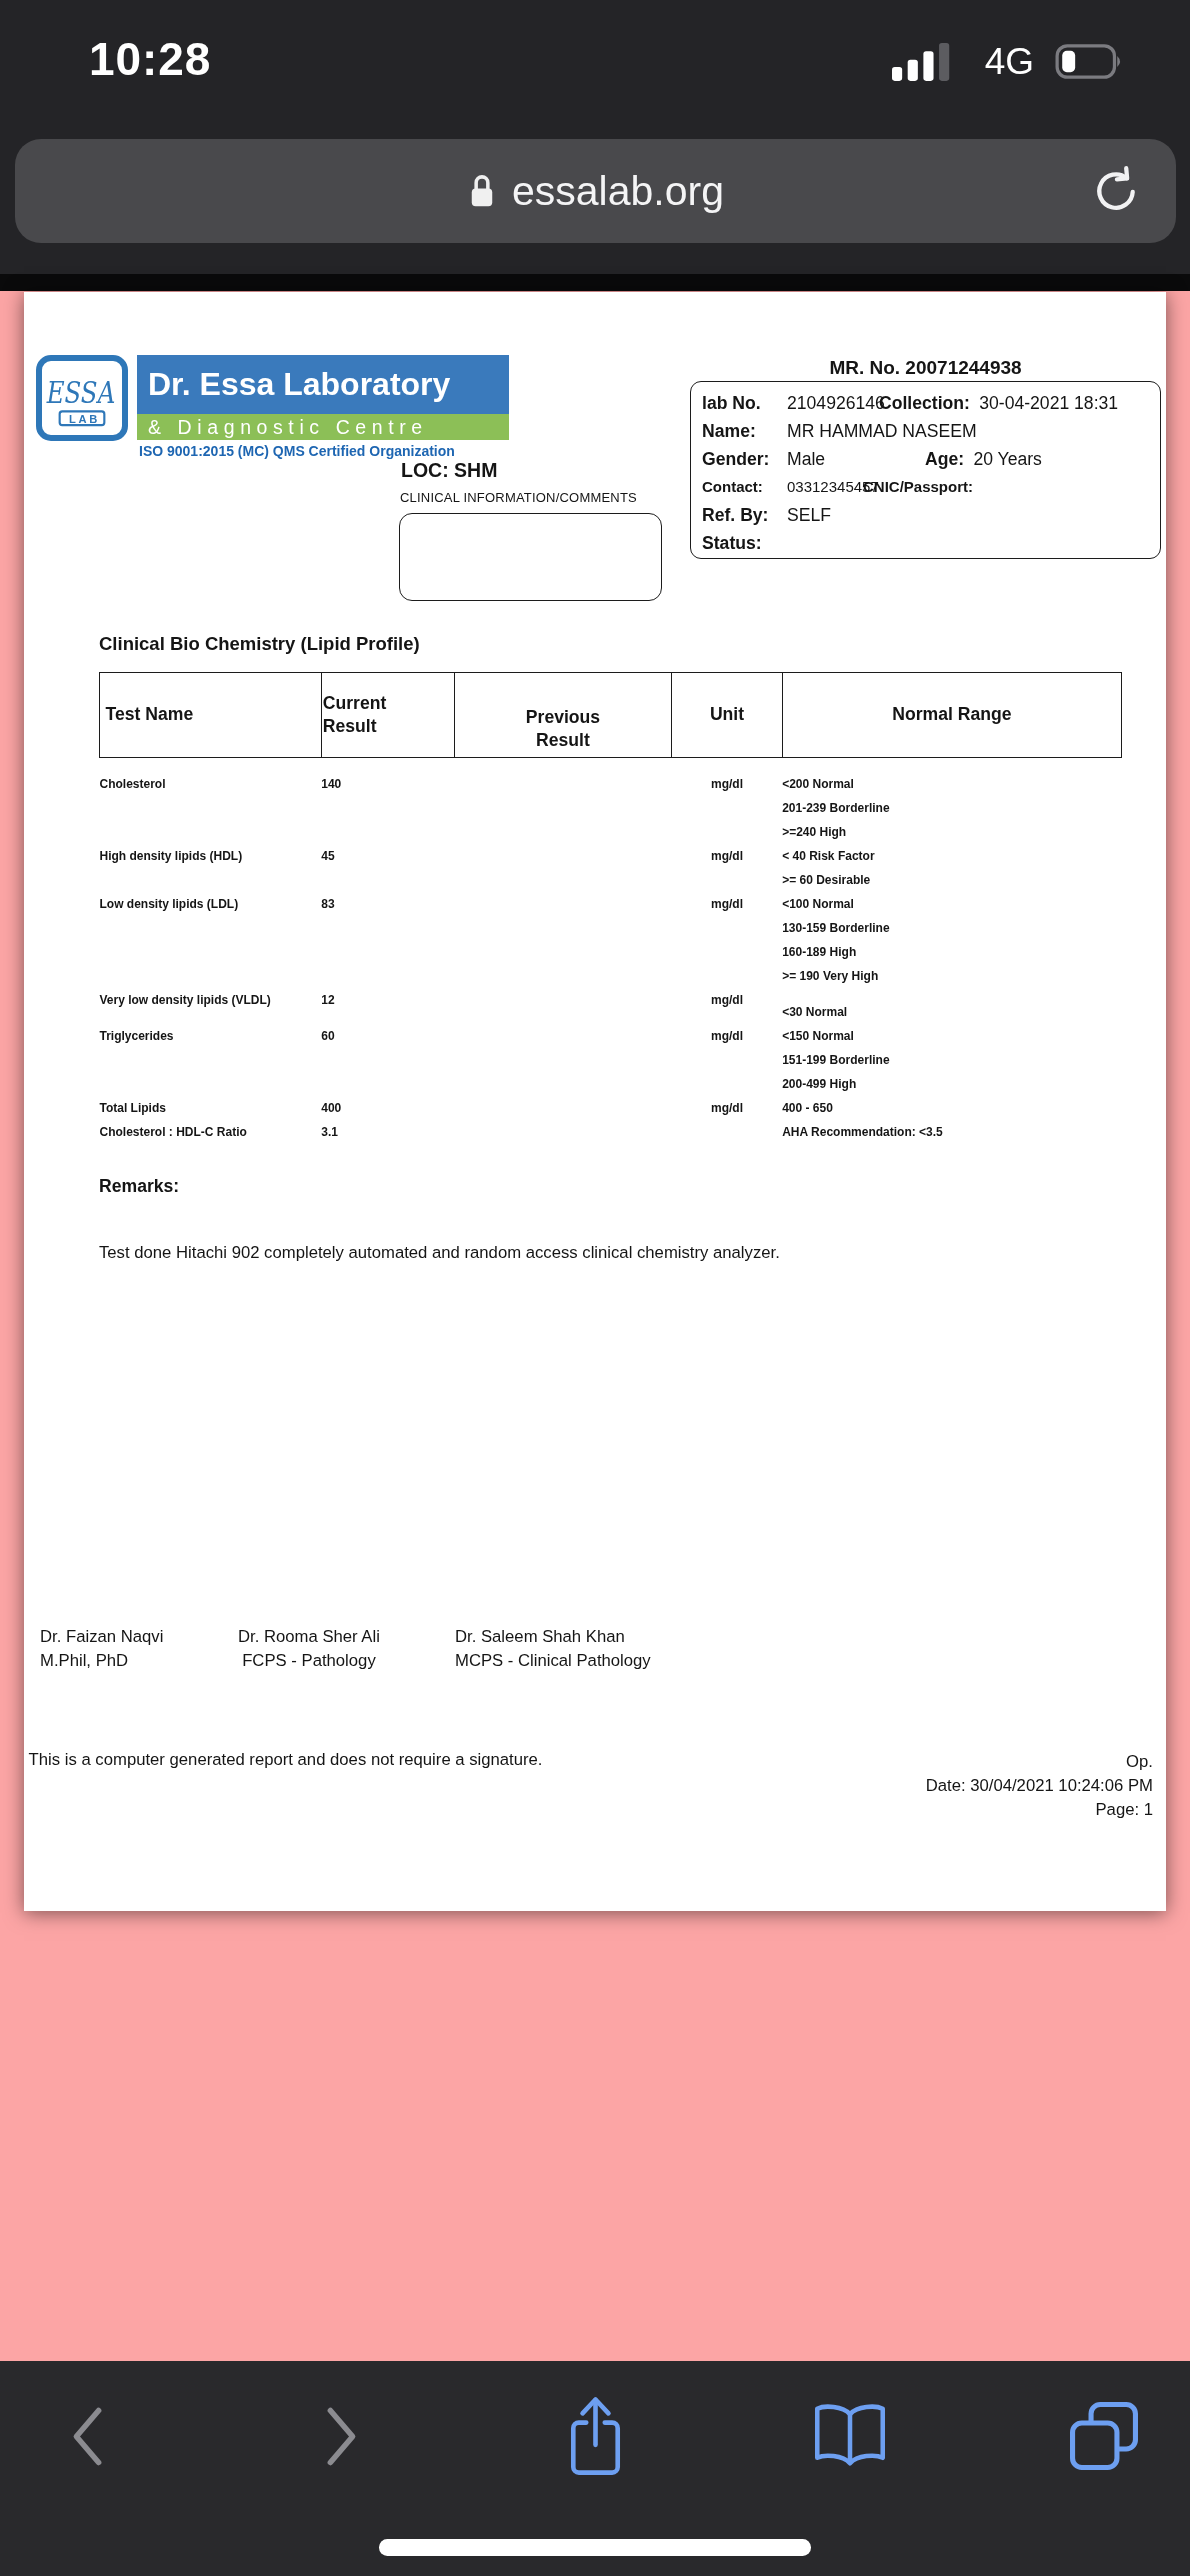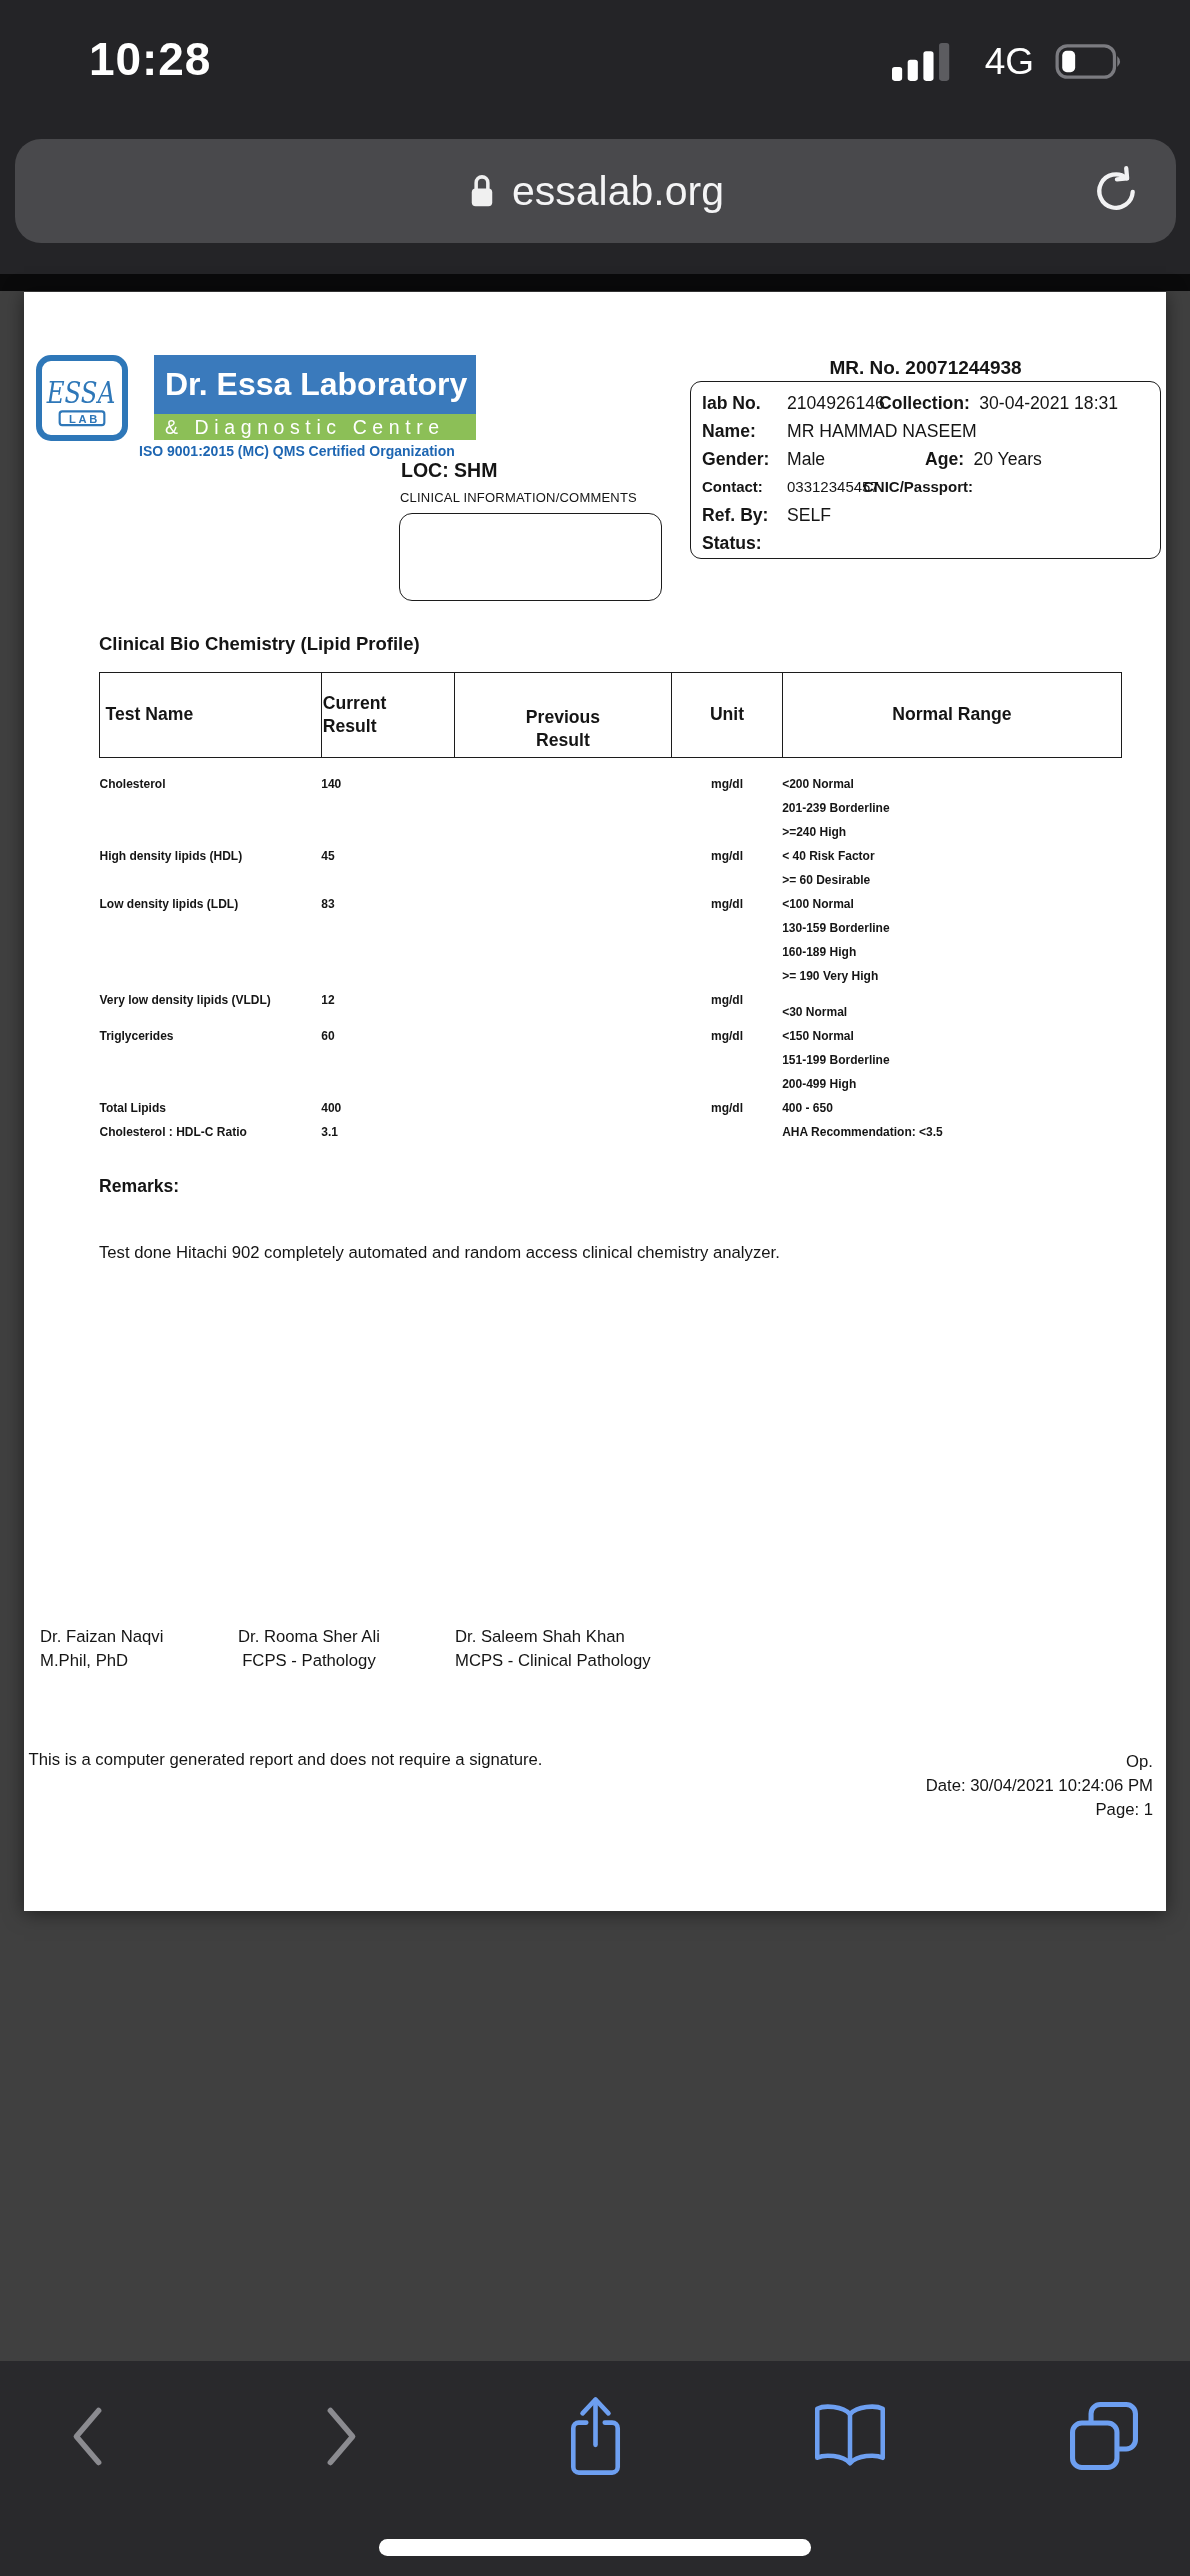--- a/index.html
+++ b/index.html
@@ -1,36 +1,36 @@
 <!DOCTYPE html>
 <html style="font-size:15px"><head>
 <meta charset="utf-8">
 <style>
   html,body{margin:0;padding:0;background:#000;}
-  .phone{position:relative;width:1191px;height:2576px;background:#404040;overflow:hidden;
+  .phone{position:relative;width:1191px;height:2576px;background:#fca5a5;overflow:hidden;
          font-family:"Liberation Sans","DejaVu Sans",sans-serif;}
 
   
   .top-chrome{position:absolute;top:0;left:0;right:0;height:274px;background:#242427;}
   .black-band{position:absolute;top:274px;left:0;right:0;height:16.7px;background:#0a0a0b;}
   .time{position:absolute;left:89px;top:32px;font-size:46px;font-weight:bold;color:#fff;letter-spacing:0.9px;}
   .status-right{position:absolute;right:67px;top:39px;display:flex;align-items:center;gap:21px;}
   .net-label{font-size:37px;color:#fff;}
   .url-pill{position:absolute;left:15px;right:15px;top:139px;height:104px;background:#49494c;
             border-radius:26px;display:flex;align-items:center;justify-content:center;gap:15px;}
   .url-text{font-size:41px;color:#f4f4f5;}
   .reload-btn{position:absolute;right:32px;top:22px;width:56px;height:59px;display:flex;
               align-items:center;justify-content:center;background:none;border:none;padding:0;}
 
   
   .document{position:absolute;left:24px;top:292px;width:1142px;height:1619px;background:#fff;
             color:#151515;box-shadow:0 1.9px 18.5px rgba(0,0,0,.5);}
   .logo-box{position:absolute;left:12px;top:63px;width:80px;height:74px;background:#fff;
             border:6.5px solid #2e77b8;border-radius:15px;display:flex;align-items:center;justify-content:center;}
-  .banner{position:absolute;left:113px;top:63px;width:322px;margin-left:17px;}
+  .banner{position:absolute;left:113px;top:63px;width:372px;}
   .banner-blue{background:#3a7abc;height:59px;line-height:59px;color:#fff;font-weight:bold;
                font-size:32px;padding-left:11px;}
   .banner-green{background:#8cbf57;height:26px;line-height:26px;color:#fff;font-size:19.5px;
                 letter-spacing:5.6px;padding-left:11px;white-space:nowrap;overflow:hidden;}
   .iso-line{position:absolute;left:115px;top:151px;color:#1e66b2;font-weight:bold;font-size:14px;}
   .loc-line{position:absolute;left:377px;top:167px;font-weight:bold;font-size:19.5px;}
   .clin-label{position:absolute;left:376px;top:198px;font-size:13px;letter-spacing:0.2px;}
   .comments-box{position:absolute;left:375px;top:221px;width:261px;height:86px;
                 border:1.9px solid #1c1c1c;border-radius:13px;}
   .mr-no{position:absolute;left:666px;top:65px;width:471px;text-align:center;font-weight:bold;font-size:19px;}

